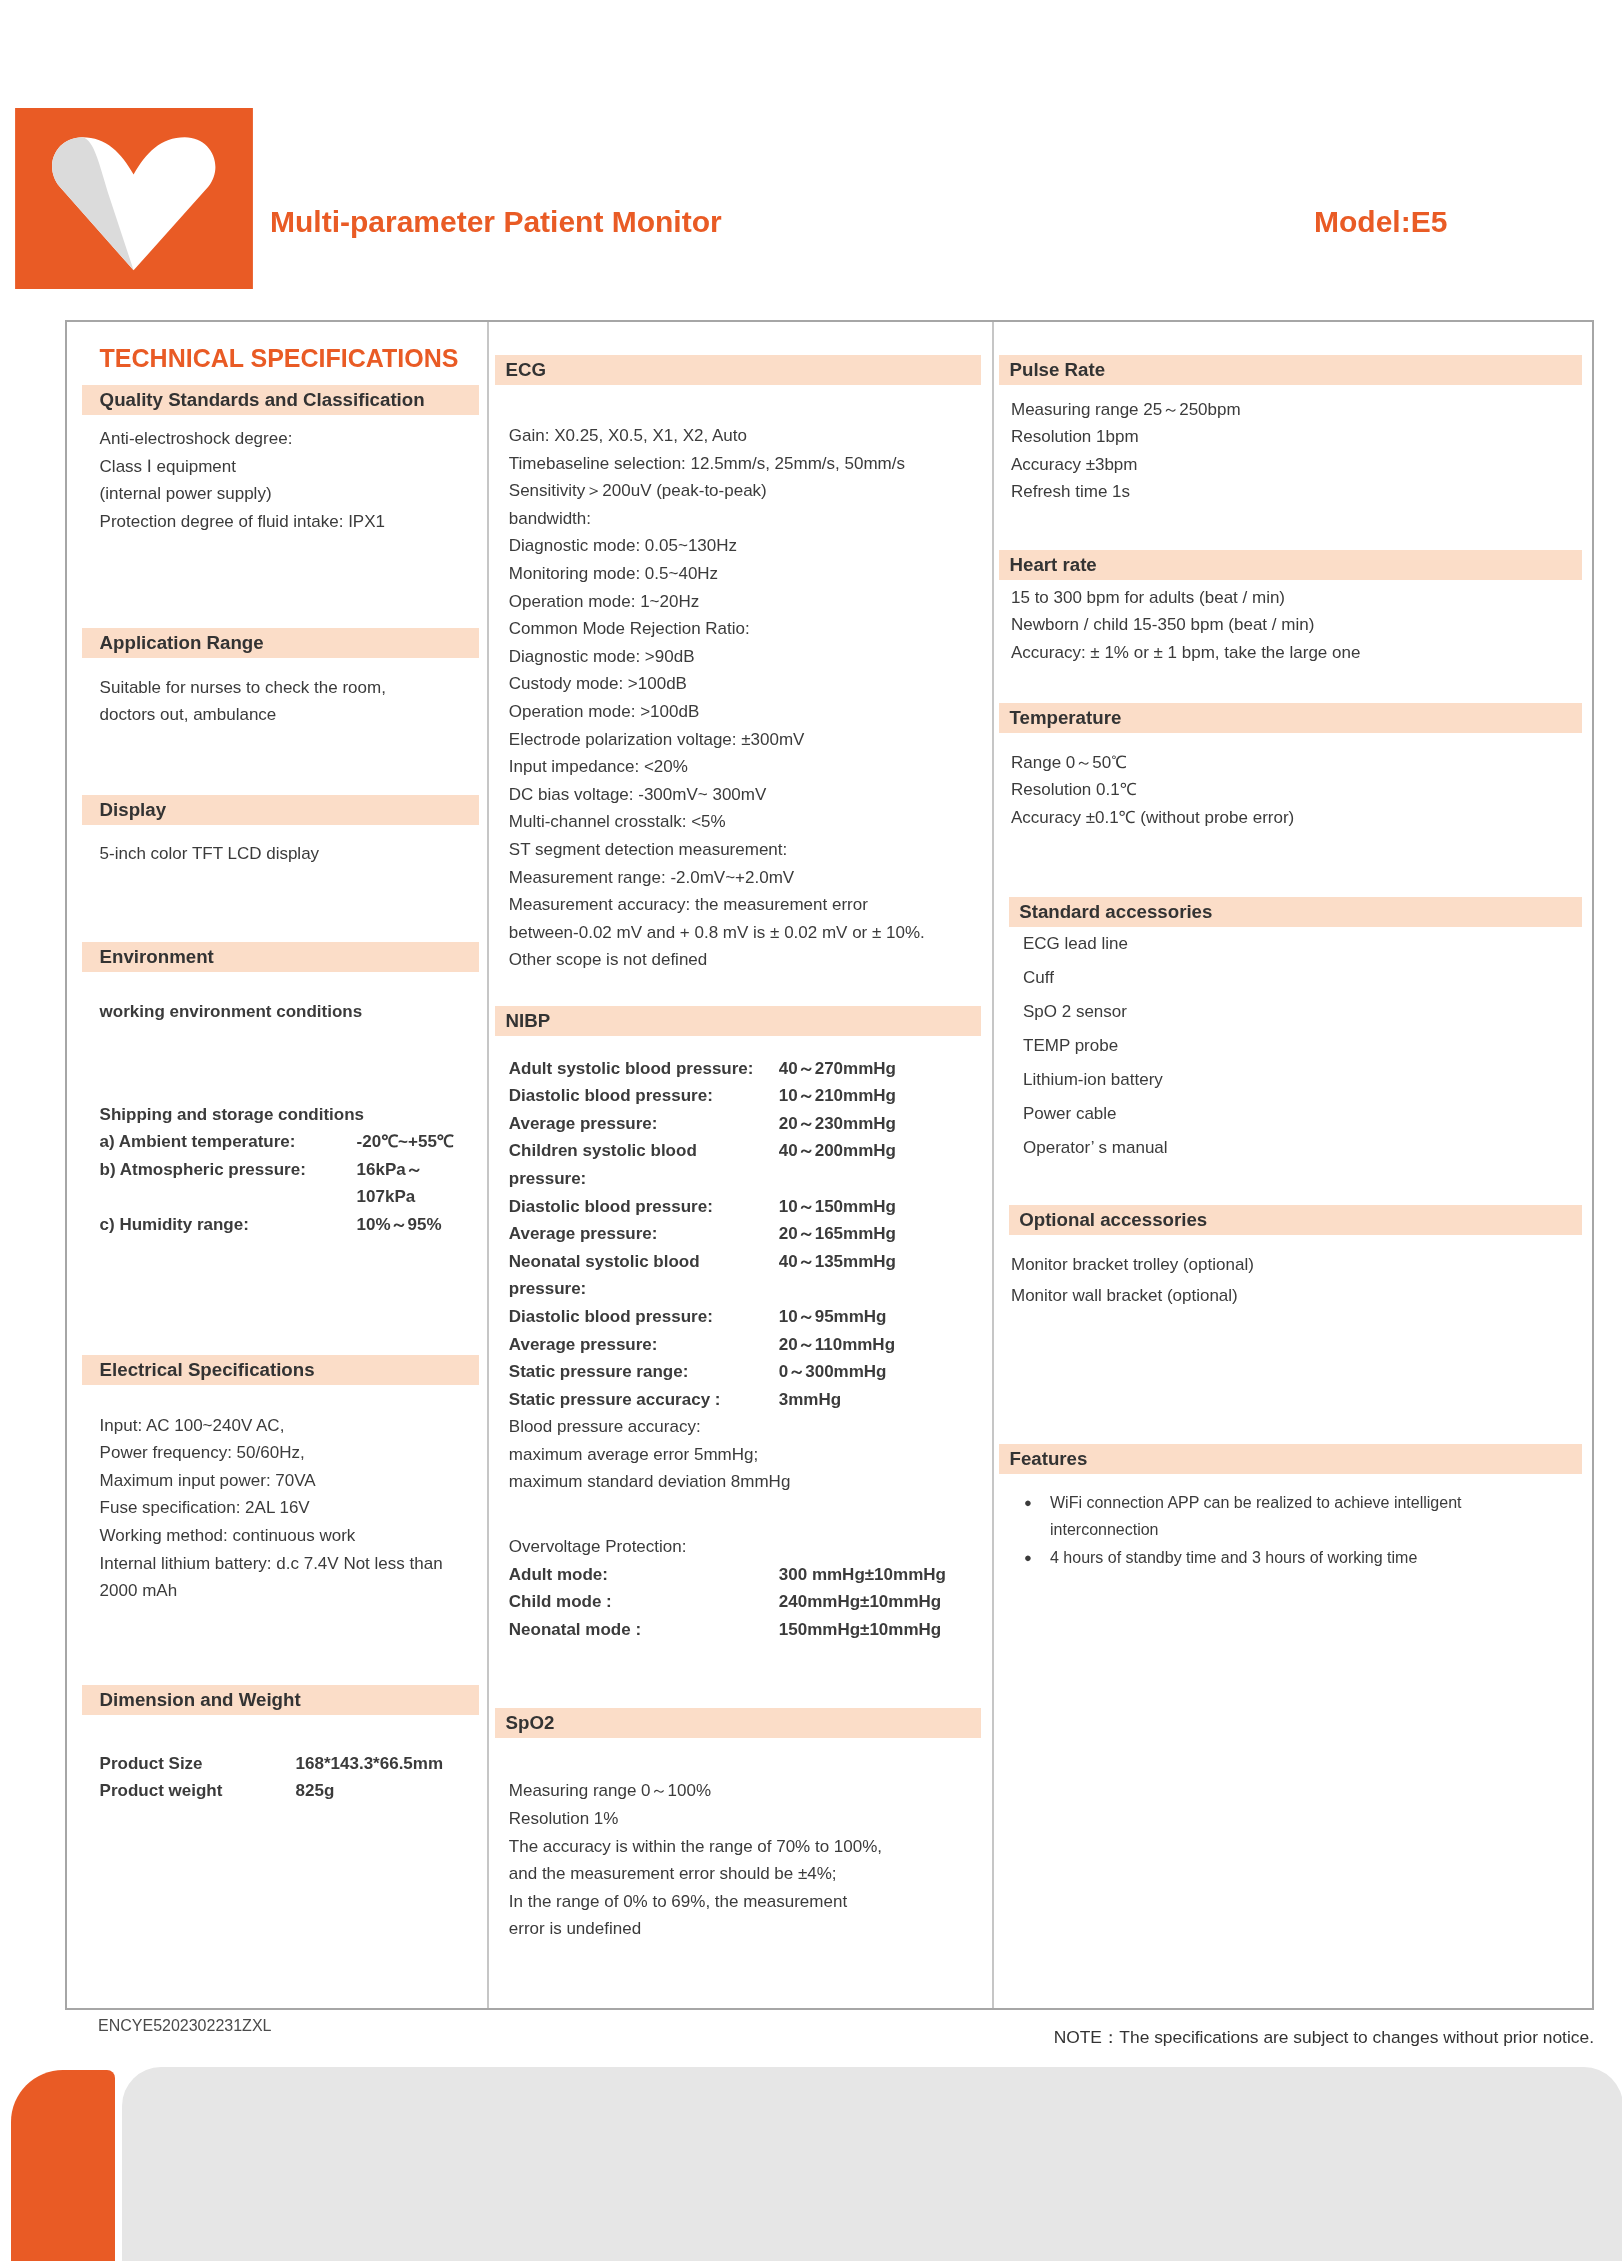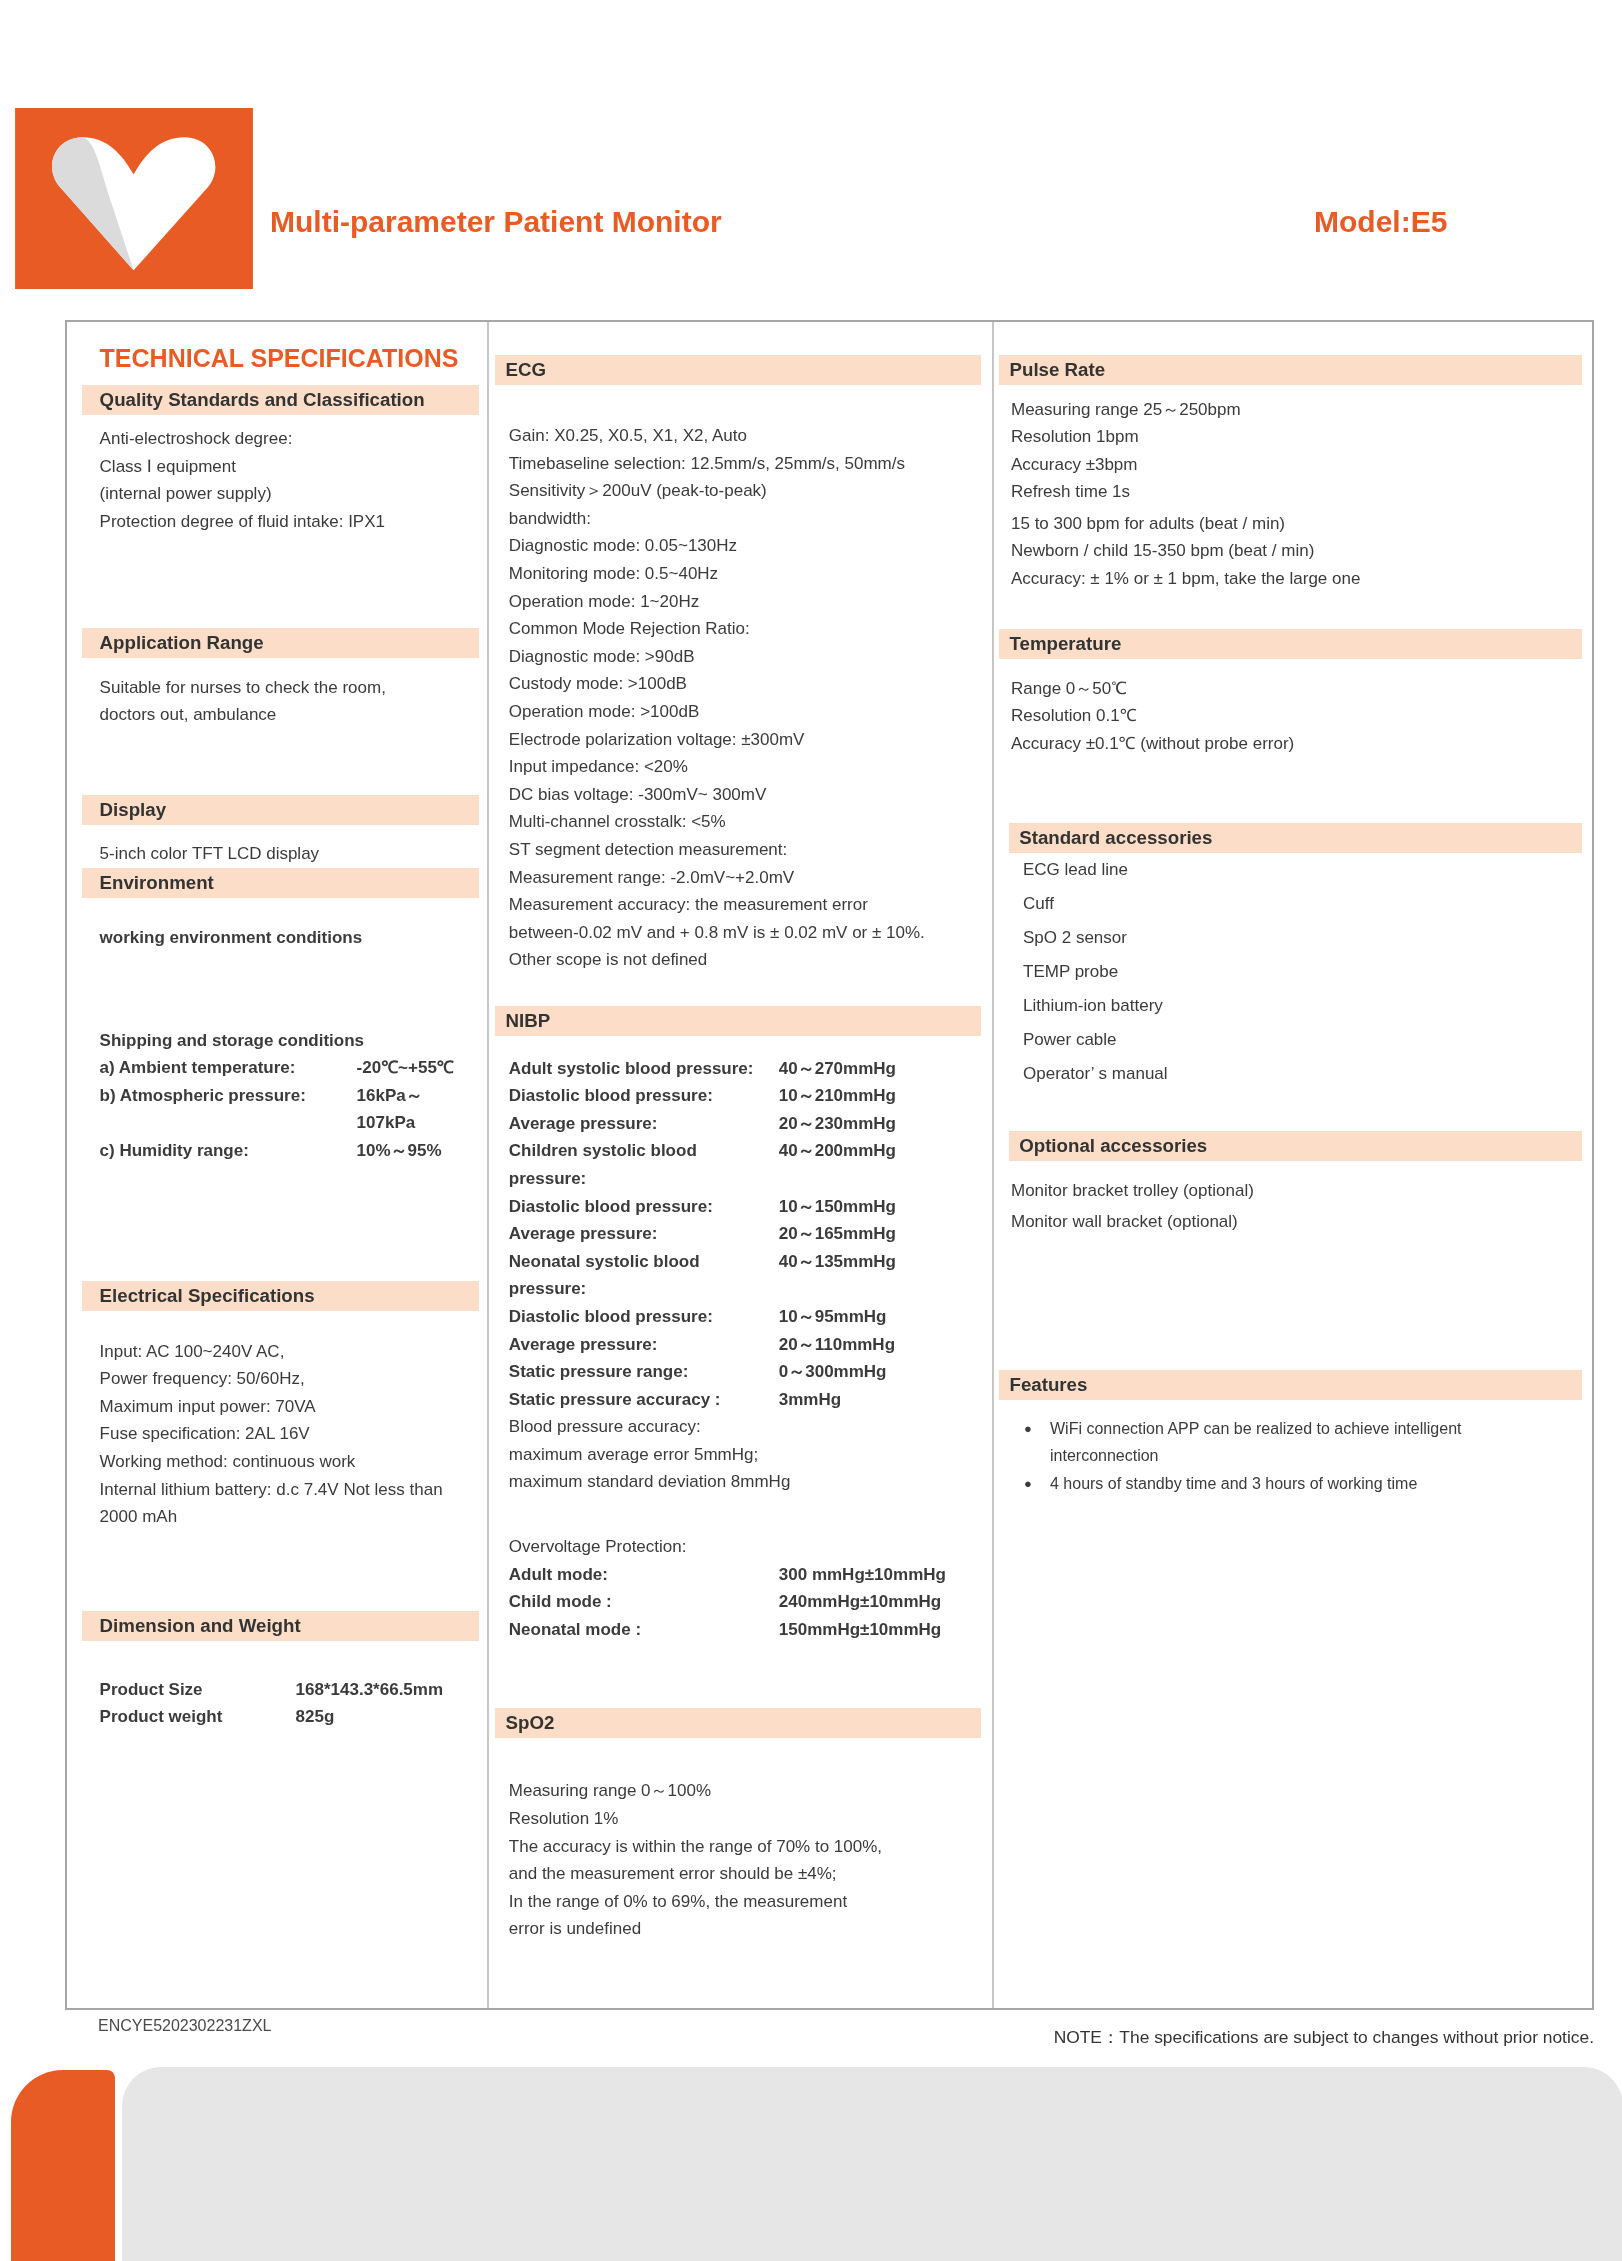--- a/index.html
+++ b/index.html
@@ -95,21 +95,21 @@
           <div class="line">doctors out, ambulance</div>
         </div>
 
       <div class="sec-bar" style="margin-top:66px">
         <span>Display</span>
       </div>
       <div class="body lines" style="margin-top:15.4px">
           <div class="line">5-inch color TFT LCD display</div>
         </div>
 
-      <div class="sec-bar" style="">
+      <div class="sec-bar" style="margin-top:74px">
         <span>Environment</span>
       </div>
       <div class="body" style="margin-top:26px">
         <div class="bold-line">working environment conditions</div>
       </div>
       <div class="body" style="margin-top:75px">
         <div class="bold-line">Shipping and storage conditions</div>
         <div class="rows ship-rows">
             <div class="row">
               <span class="cell-label">a) Ambient temperature:</span>
@@ -272,20 +272,23 @@
       <div class="sec-bar" style="margin-top:33px">
         <span>Pulse Rate</span>
       </div>
       <div class="body lines" style="margin-top:10.5px">
           <div class="line">Measuring range 25～250bpm</div>
           <div class="line">Resolution 1bpm</div>
           <div class="line">Accuracy ±3bpm</div>
           <div class="line">Refresh time 1s</div>
         </div>
 
+      <div class="sec-bar" style="margin-top:44px">
+        <span>Heart rate</span>
+      </div>
       <div class="body lines" style="margin-top:4px">
           <div class="line">15 to 300 bpm for adults (beat / min)</div>
           <div class="line">Newborn / child 15-350 bpm (beat / min)</div>
           <div class="line">Accuracy: ± 1% or ± 1 bpm, take the large one</div>
         </div>
 
       <div class="sec-bar" style="margin-top:36px">
         <span>Temperature</span>
       </div>
       <div class="body lines" style="margin-top:16px">

